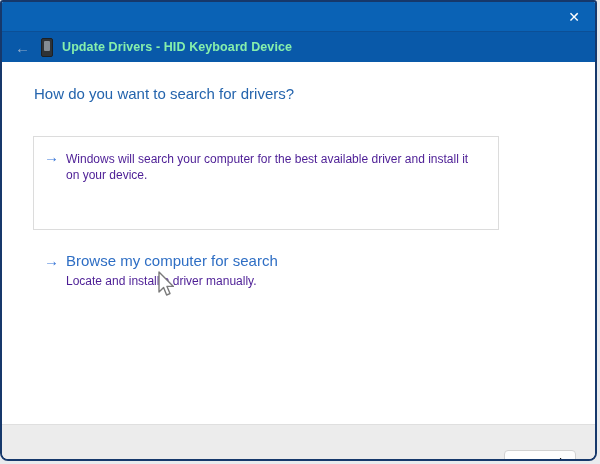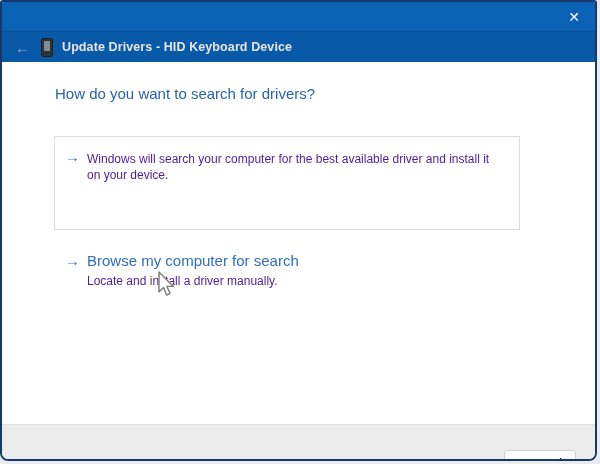--- a/index.html
+++ b/index.html
@@ -44,27 +44,27 @@
   .device-icon {
     width:12px; height:19px;
     background:#2f3337; border:1px solid #1d2023; border-radius:2px;
     margin-left:6px; position:relative;
   }
   .device-icon .screen {
     position:absolute; left:2px; top:2px; right:2px; height:10px;
     background:#848c94; border-radius:1px;
   }
   .wiz-title {
-    color:#e5e5e5; font-size:12.5px; font-weight:700;
+    color:#86efac; font-size:12.5px; font-weight:700;
     margin-left:9px; letter-spacing:.1px;
   }
   
   .body {
     flex:1 1 auto; background:#ffffff;
-    padding:23px 0 0 52px; position:relative;
+    padding:23px 0 0 31px; position:relative;
   }
   .heading {
     font-size:15px; color:#2464ad; margin:0 0 0 1px;
   }
   .option-box {
     margin-top:34px; width:466px; height:94px;
     border:1px solid #dcdcdc;
     padding:11px 14px 0 10px;
   }
   .option { display:flex; align-items:flex-start; cursor:default; }

